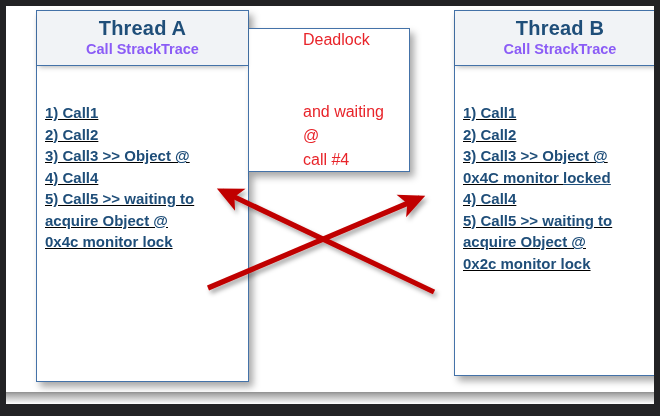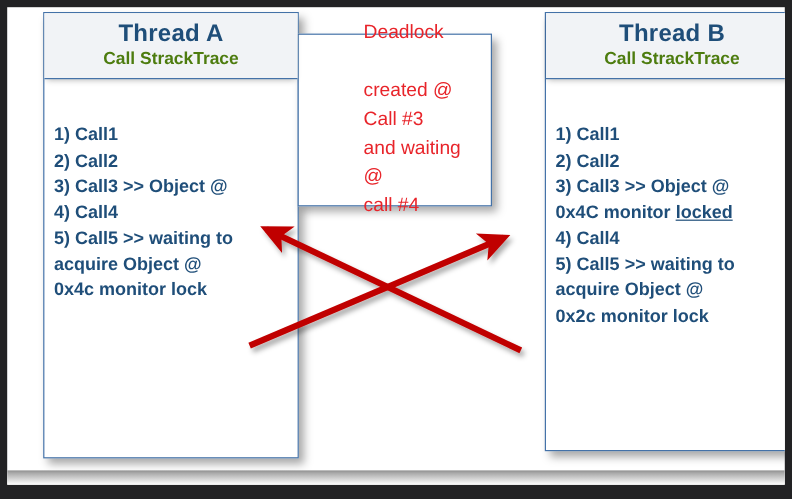--- a/index.html
+++ b/index.html
@@ -58,28 +58,29 @@
     z-index: 2;
   }
   .panel-title {
     color: #1F4E79;
     font-size: 20px;
     font-weight: bold;
     line-height: 1.15;
     letter-spacing: 0.2px;
   }
   .panel-subtitle {
-    color: #4d7c0f;
+    color: #8b5cf6;
     font-size: 14.5px;
     font-weight: bold;
     line-height: 1.2;
     margin-top: 1px;
   }
   .panel-body {
     padding: 36px 0 0 8px;
+    text-decoration: underline;
   }
   .stack-line {
     color: #1F4E79;
     font-size: 15px;
     font-weight: bold;
     line-height: 21.5px;
     white-space: pre;
   }
   .stack-line u { text-decoration: underline; }
 
@@ -131,21 +132,21 @@
           <div class="stack-line">2) Call2</div>
           <div class="stack-line">3) Call3 &gt;&gt; Object @</div>
           <div class="stack-line">4) Call4</div>
           <div class="stack-line">5) Call5 &gt;&gt; waiting to</div>
           <div class="stack-line">acquire Object @</div>
           <div class="stack-line">0x4c monitor lock</div>
         </div>
     </div>
 
     <div id="note-box">
-      <div id="note-text"><span>Deadlock</span><br><br><span>created @ Call #3</span><br><span>and waiting @</span><br><span>call #4</span></div>
+      <div id="note-text"><span>Deadlock</span><br><br><br><span>and waiting @</span><br><span>call #4</span></div>
     </div>
 
     <div id="thread-b-panel" class="thread-panel">
       <div class="panel-header">
         <div class="panel-title">Thread B</div>
         <div class="panel-subtitle">Call StrackTrace</div>
       </div>
       <div class="panel-body" id="thread-b-stack">
           <div class="stack-line">1) Call1</div>
           <div class="stack-line">2) Call2</div>

